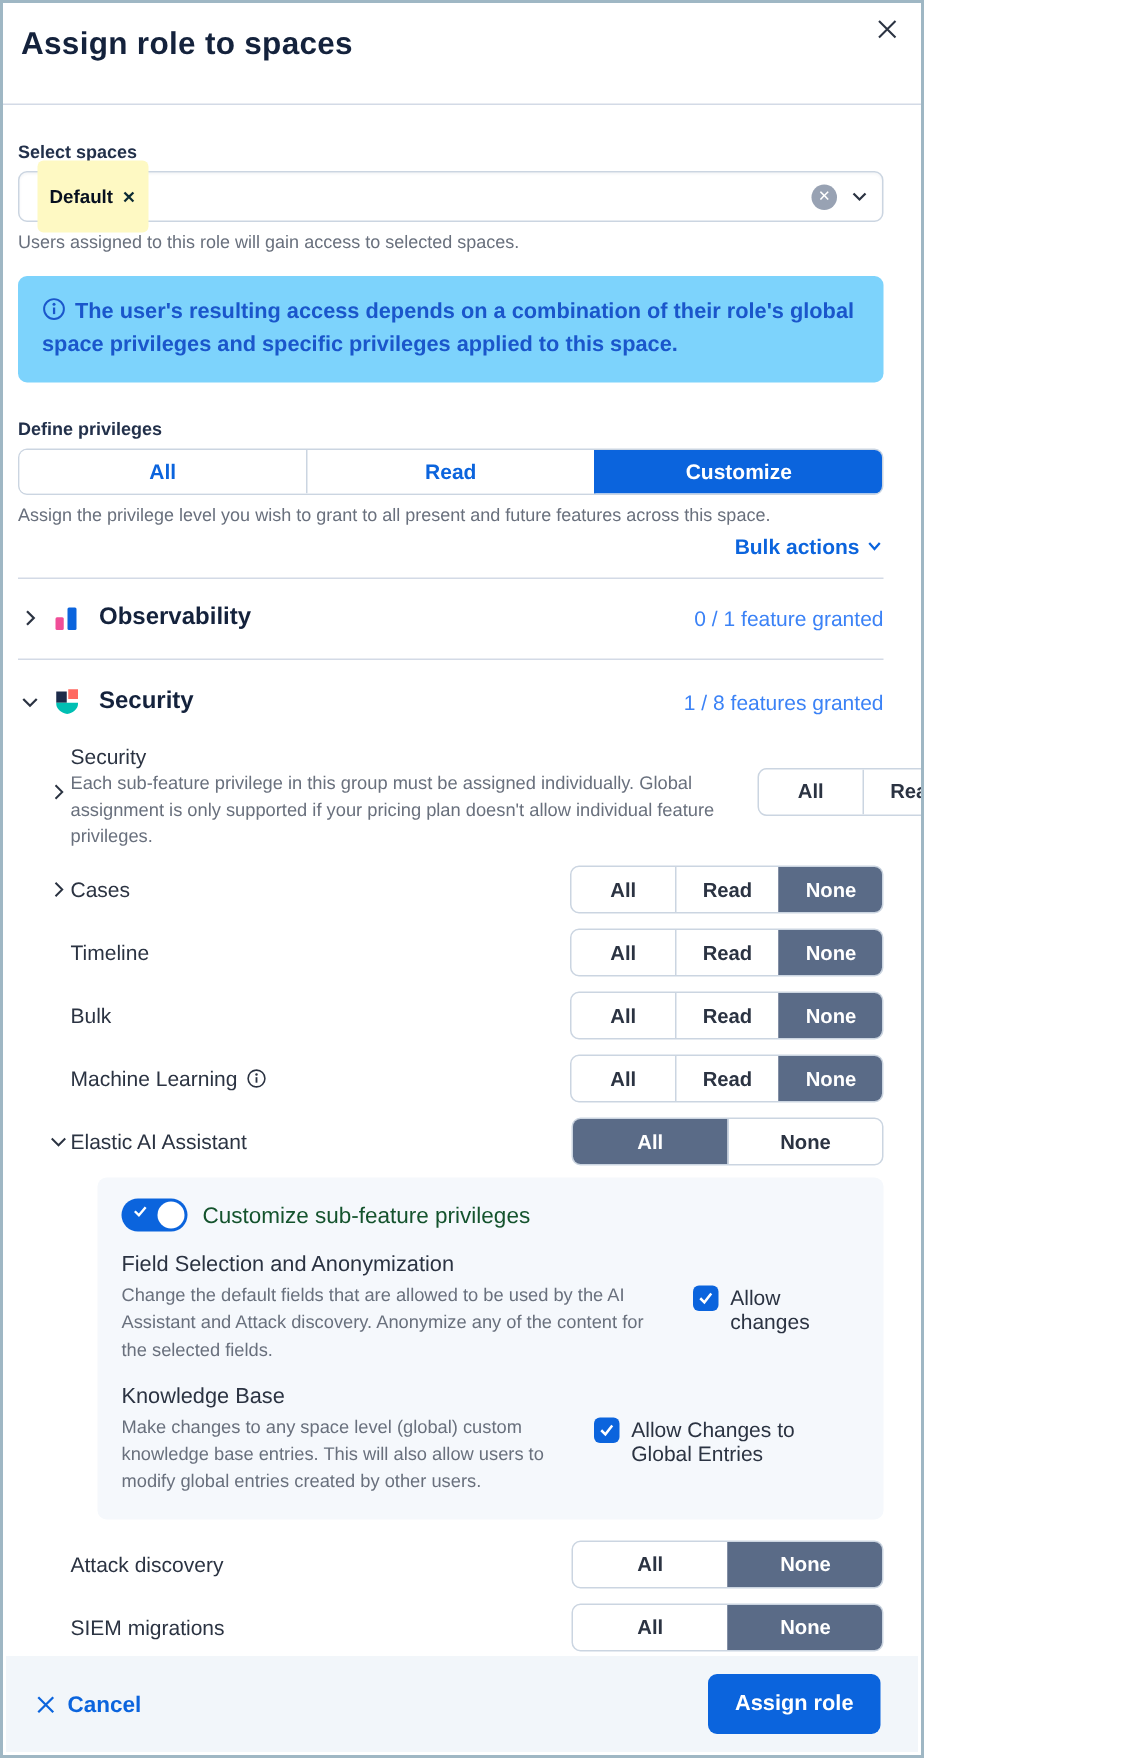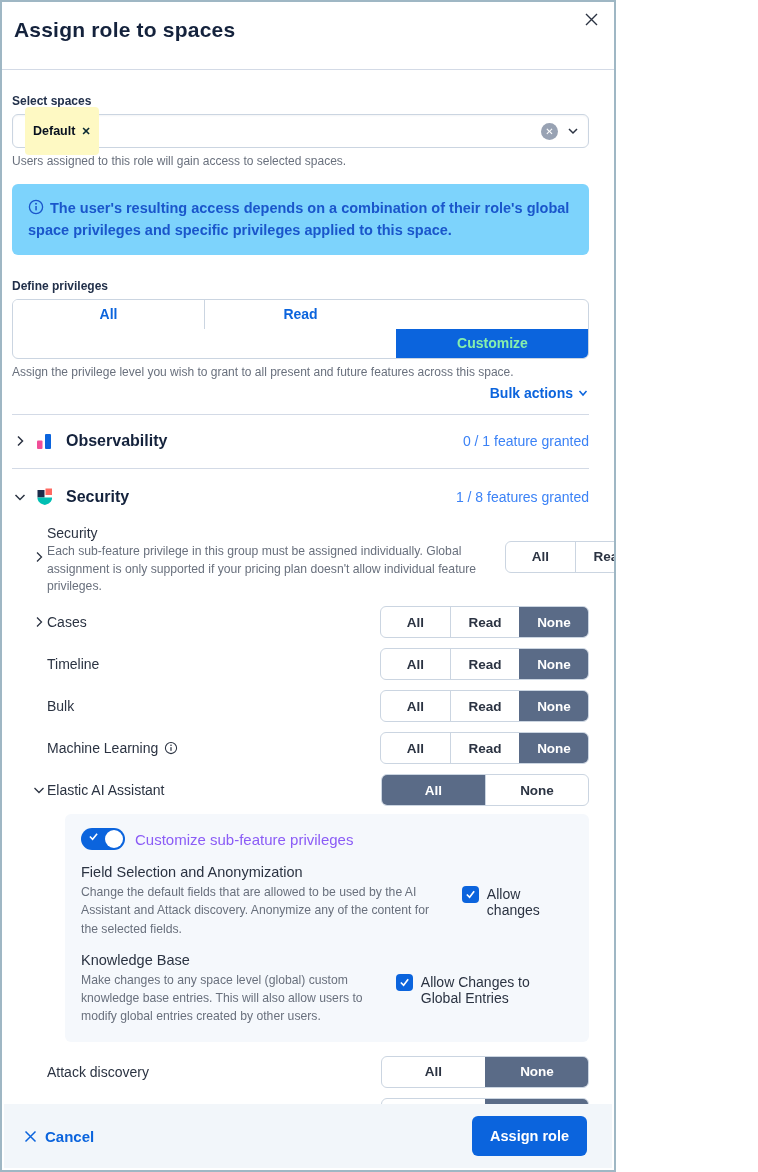--- a/index.html
+++ b/index.html
@@ -30,21 +30,21 @@
 
   .callout { margin-top:16px; background:#7dd3fc; border-radius:6px; padding:13px 16px;
              font-size:14.5px; font-weight:600; color:#1A56CB; line-height:1.55; }
   .callout .ci { margin-right:6px; vertical-align:-2px; }
 
   .pgroup { margin-top:6px; display:flex; border:1px solid #CBD5E1; border-radius:6px; overflow:hidden; }
   .pseg { flex:1; height:29px; display:flex; align-items:center; justify-content:center;
           font-size:14px; font-weight:600; color:#0B64DD; background:#fff; cursor:pointer;
           border-left:1px solid #CBD5E1; }
   .pseg:first-child { border-left:none; }
-  .pseg.sel { background:#0B64DD; color:#86efac; border-left-color:#0B64DD;margin-top:29px; }
+  .pseg.sel { background:#0B64DD; color:#ffffff; border-left-color:#0B64DD; }
 
   .bulk-row { display:flex; justify-content:flex-end; margin-top:6px; }
   .bulk-link { color:#0B64DD; font-size:14px; font-weight:600; display:flex; align-items:center;
                gap:4px; cursor:pointer; }
 
   .divider { border-top:1px solid #D3DAE6; margin-top:13px; }
   .cat-row { display:flex; align-items:center; min-height:53px; }
   .cat-row .chev { width:16px; display:flex; margin-right:7px; cursor:pointer; }
   .cat-row .appicon { width:19px; margin-right:12px; display:flex; }
   .cat-title { font-size:16px; font-weight:700; color:#14223C; }
@@ -70,21 +70,21 @@
 
   .info-i { margin-left:6px; vertical-align:2px; }
 
   .panel { margin:8px 0 0 34px; background:#F5F8FC; border-radius:6px; padding:14px 16px 16px 16px; }
   .toggle-row { display:flex; align-items:center; gap:10px; }
   .toggle { width:44px; height:22px; border-radius:11px; background:#0B64DD; position:relative;
             cursor:pointer; flex:none; }
   .toggle .thumb { position:absolute; top:2px; right:2px; width:18px; height:18px; border-radius:50%;
                    background:#fff; }
   .toggle .tick { position:absolute; left:8px; top:4px; }
-  .toggle-label { font-size:15px; color:#8b5cf6; }
+  .toggle-label { font-size:15px; color:#14532d; }
   .subfeat { display:flex; margin-top:14px; }
   .subfeat-left { width:368px; }
   .subfeat-title { font-size:14.5px; color:#2B3342; }
   .subfeat-desc { font-size:12.2px; color:#69707D; line-height:1.5; margin-top:3px; }
   .cbx-col { margin-left:26px; padding-top:22px; display:flex; align-items:flex-start; gap:8px; }
   .cbx { width:17px; height:17px; border-radius:4px; background:#0B64DD; display:flex; flex:none;
          align-items:center; justify-content:center; cursor:pointer; }
   .cbx-label { font-size:14px; color:#2B3342; }
 
   .footer { position:absolute; left:2px; right:2px; bottom:2px; height:64px; background:#F2F6FA;

